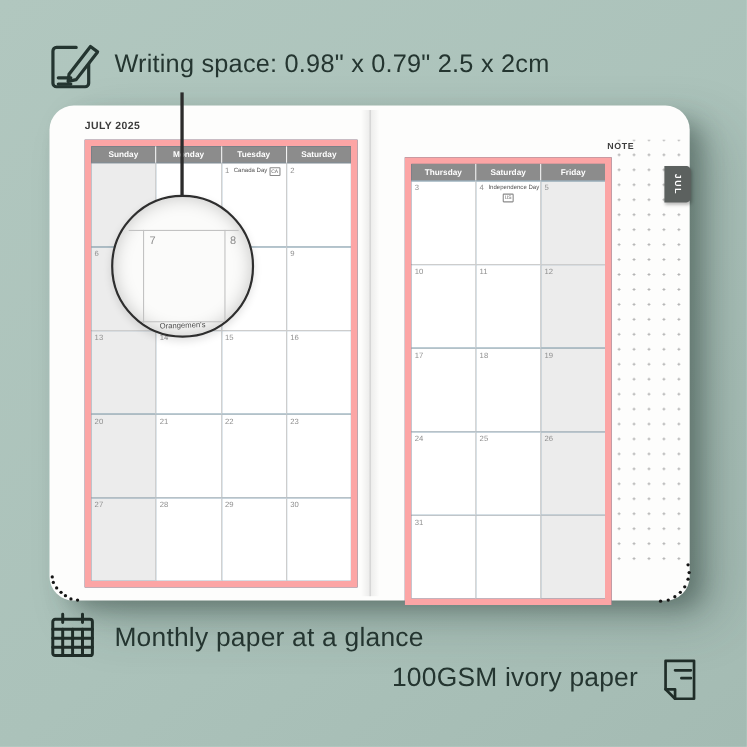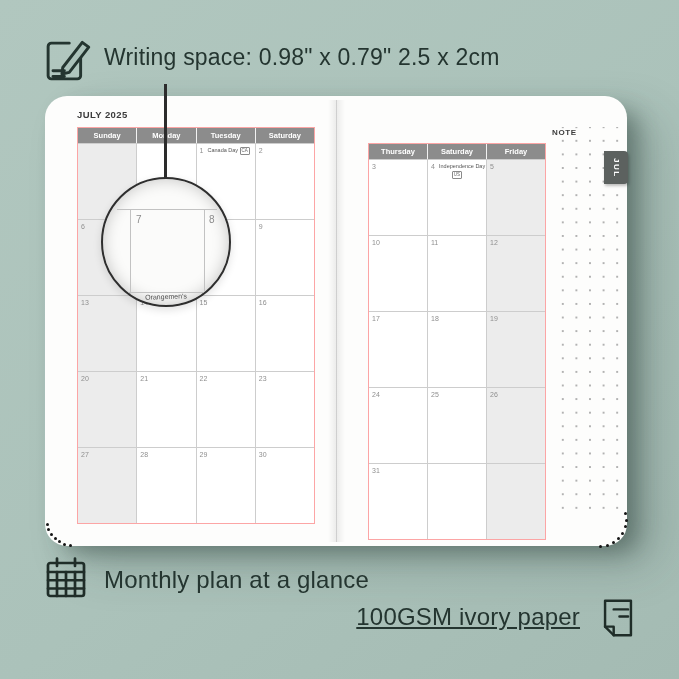--- a/index.html
+++ b/index.html
@@ -9,42 +9,42 @@
     font-family:"Liberation Sans", sans-serif;
     --ink:#243530;--header:#8c8c8c;--shade:#ececec;--line:#cdcdcd;
     --daynum:#8f8f8f;--tab:#5c615f;
   }
   .scene{position:absolute;left:0;top:0;width:679px;height:679px;}
 
   
   .anno{position:absolute;color:var(--ink);letter-spacing:.2px;}
   .anno-top{left:104px;top:44px;font-size:23px;}
   .anno-bl{left:104px;top:566px;font-size:24px;}
-  .anno-br{right:99px;top:603px;font-size:24px;text-decoration:underline;}
+  .anno-br{right:99px;top:603px;font-size:24px;}
   .icon{position:absolute;}
   .icon svg{display:block;}
   .icon-note{left:40px;top:33px;}
   .icon-cal{left:42px;top:554px;}
   .icon-paper{left:595px;top:591px;}
 
   
   .book{
     position:absolute;left:45px;top:96px;width:582px;height:450px;
     background:#fdfdfc;border-radius:22px;
     box-shadow:14px 10px 22px -4px rgba(40,60,54,.45), 30px 20px 46px rgba(40,60,54,.22);
   }
   .spine-soft{position:absolute;left:328px;top:100px;width:17px;height:442px;
     background:linear-gradient(to right,rgba(0,0,0,0),rgba(0,0,0,.07) 50%,rgba(0,0,0,0));}
   .spine{position:absolute;left:336px;top:100px;width:1px;height:442px;background:#cfcfcf;}
 
   .month-title{position:absolute;left:77px;top:109px;font-size:9.5px;font-weight:bold;
     color:#3c3c3c;letter-spacing:.4px;}
 
   
-  .grid{position:absolute;top:127px;border:1px solid #fca5a5;background:#0c4a6e;}
+  .grid{position:absolute;top:127px;border:6px solid #fca5a5;background:#0c4a6e;}
   .grid-left{left:77px;width:236px;}
   .grid-right{left:368px;width:176px;margin-top:16px;}
   .grid-header{display:flex;height:15px;background:var(--header);}
   .head-cell{flex:1;color:#fff;font-size:7.5px;font-weight:bold;text-align:center;
     line-height:15px;border-right:1px solid #f2f2f2;overflow:hidden;}
   .head-cell:last-child{border-right:none;}
   .grid-row{display:flex;height:75px;border-top:1px solid var(--line);}
   .day-cell{flex:1;position:relative;border-right:1px solid var(--line);background:#fff;}
   .day-cell:last-child{border-right:none;}
   .day-cell.shaded{background:var(--shade);}
@@ -254,21 +254,21 @@
   </div>
 
   <div class="icon icon-cal">
     <svg width="48" height="48" viewBox="0 0 64 64" fill="none" stroke="#1f2d28" stroke-width="3.6" stroke-linecap="round" stroke-linejoin="round">
       <rect x="8" y="12" width="48" height="44" rx="3"></rect>
       <path d="M20 6 v10 M44 6 v10"></path>
       <path d="M8 24 h48 M8 35 h48 M8 46 h48"></path>
       <path d="M20 24 v32 M32 24 v32 M44 24 v32"></path>
     </svg>
   </div>
-  <div class="anno anno-bl">Monthly plan at a glance</div>
+  <div class="anno anno-bl">Monthly paper at a glance</div>
   <div class="anno anno-br">100GSM ivory paper</div>
   <div class="icon icon-paper">
     <svg width="46" height="54" viewBox="0 0 64 64" fill="none" stroke="#1f2d28" stroke-width="3.4" stroke-linecap="round" stroke-linejoin="round">
       <path d="M50 8 H14 v36 l12 12 h24 z"></path>
       <path d="M26 56 V44 H14"></path>
       <path d="M26 20 h20 M34 30 h12"></path>
     </svg>
   </div>
 
 <div class="stitch-dot" style="left: 68.7095px; top: 543.799px;"></div>

